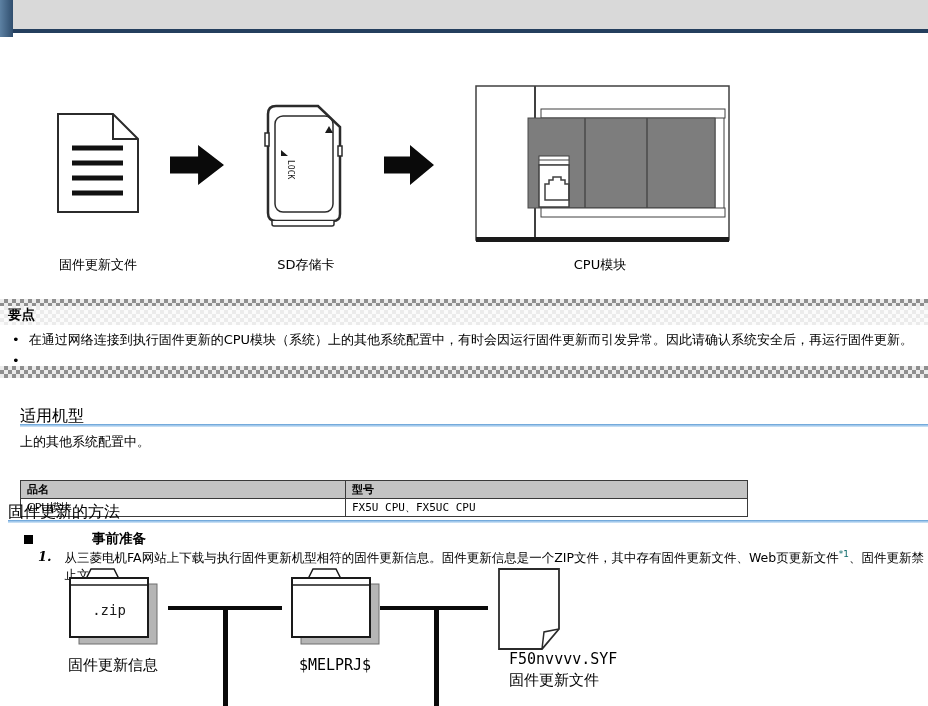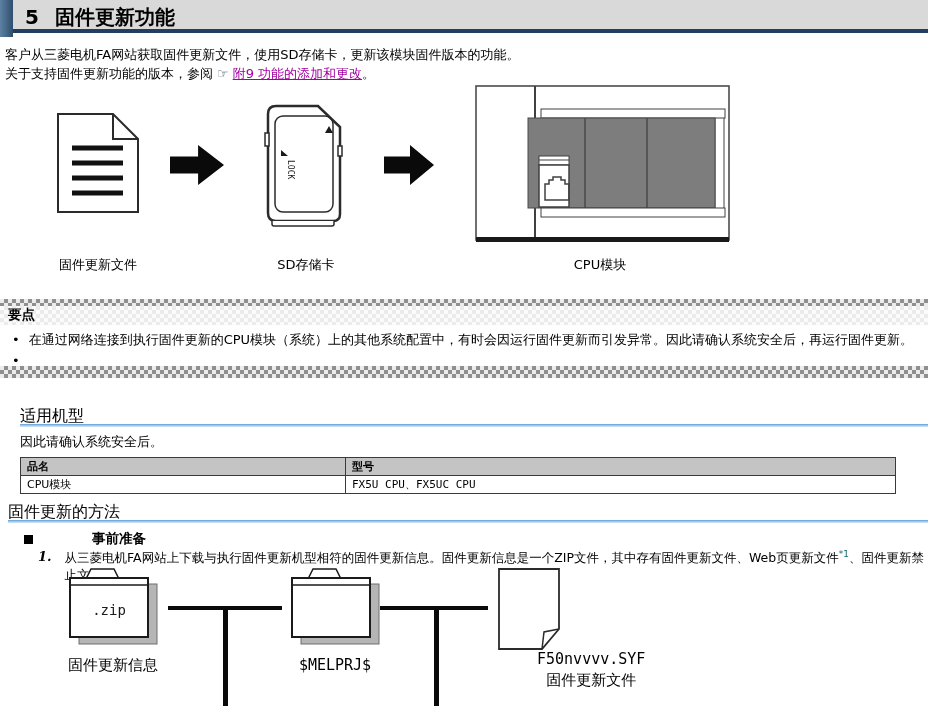--- a/index.html
+++ b/index.html
@@ -34,21 +34,21 @@
   .kp-item { display:flex; gap:9px; line-height:21px; }
   .kp-bullet-glyph { font-size:13px; }
   .kp-strip-bottom { left:0; top:366px; width:928px; height:12px; }
 
   
   .sec-heading { font-size:16px; font-weight:normal; white-space:nowrap; }
   .blue-rule { height:3px; background:linear-gradient(180deg,#5e9bd3 0%, #a9cdee 55%, #d5e7f7 100%); }
   .sec-desc { font-size:13px; }
 
   
-  .models-table { border-collapse:collapse; width:876px; table-layout:fixed; }
+  .models-table { border-collapse:collapse; width:728px; table-layout:fixed;margin-top:23px; }
   .models-table th, .models-table td { border:1px solid #3a3a3a; font-size:11px; padding:1px 6px; text-align:left; height:14px; }
   .models-table th { background:#c4c4c4; font-weight:bold; }
   .mono { font-family:"DejaVu Sans Mono","Liberation Mono",monospace; }
 
   
   .subheading { font-size:13.5px; font-weight:bold; display:flex; align-items:center;gap:48px; }
   .square-bullet { width:9px; height:9px; background:#000; display:inline-block; margin-right:11px; }
   .step-row { font-size:12.5px; display:flex; }
   .step-num { font-style:italic; font-weight:bold; font-family:"DejaVu Serif","Liberation Serif",serif; margin-right:13px; font-size:13px; }
   .footnote { color:#0e6a6a; font-size:9px; vertical-align:super; }
@@ -59,30 +59,21 @@
   .file-label { font-size:15px; white-space:nowrap; }
   .center { text-align:center; }
 </style>
 </head>
 <body>
 
 <div class="page">
 
   <div class="abs chapter-band"></div>
   <div class="abs chapter-accent"></div>
-  <div class="abs chapter-title-row">
-    <span class="chapter-num">5</span><span>固件更新功能</span>
-  </div>
 
-  <div class="abs intro">
-    <div>客户从三菱电机FA网站获取固件更新文件，使用SD存储卡，更新该模块固件版本的功能。</div>
-    <div class="intro-line2">
-      <span>关于支持固件更新功能的版本，参阅</span><span class="ref-icon">☞</span><span class="doc-link">附9 功能的添加和更改</span><span>。</span>
-    </div>
-  </div>
 
   <svg class="abs" style="left:55px; top:112px;" width="86" height="103" viewBox="0 0 86 103">
     <path d="M3,2 H58 L83,27 V100 H3 Z" fill="#ffffff" stroke="#2b2b2b" stroke-width="2"></path>
     <path d="M58,2 V27 H83" fill="none" stroke="#2b2b2b" stroke-width="2"></path>
     <line x1="17" y1="36" x2="68" y2="36" stroke="#111" stroke-width="5"></line>
     <line x1="17" y1="51" x2="68" y2="51" stroke="#111" stroke-width="5"></line>
     <line x1="17" y1="66" x2="68" y2="66" stroke="#111" stroke-width="5"></line>
     <line x1="17" y1="81" x2="68" y2="81" stroke="#111" stroke-width="5"></line>
   </svg>
 
@@ -130,21 +121,21 @@
       <span>在通过网络连接到执行固件更新的CPU模块（系统）上的其他系统配置中，有时会因运行固件更新而引发异常。因此请确认系统安全后，再运行固件更新。</span>
     </div>
     <div class="kp-item">
       <span class="kp-bullet-glyph">•</span>
     </div>
   </div>
   <div class="abs checker-dark kp-strip-bottom"></div>
 
   <div class="abs sec-heading" style="left:20px; top:406px;">适用机型</div>
   <div class="abs blue-rule" style="left:20px; top:424px; width:908px;"></div>
-  <div class="abs sec-desc" style="left:20px; top:433px;">因此请确认系统安全后。</div>
+  <div class="abs sec-desc" style="left:20px; top:433px;">上的其他系统配置中。</div>
 
   <table class="abs models-table" style="left:20px; top:457px;">
     <colgroup>
         <col style="width:325px">
         <col>
       </colgroup>
     <tbody>
         <tr>
       <th>品名</th>
       <th>型号</th>
@@ -190,18 +181,18 @@
   <div class="abs hline" style="left:380px; top:606px; width:108px;"></div>
   <div class="abs vline" style="left:434px; top:606px; height:100px;"></div>
 
   <svg class="abs" style="left:497px; top:567px;" width="64" height="84" viewBox="0 0 64 84">
     <path d="M2,2 H62 V62 L45,82 H2 Z" fill="#ffffff" stroke="#2b2b2b" stroke-width="1.8"></path>
     <path d="M62,62 L47,65 L45,82" fill="none" stroke="#2b2b2b" stroke-width="1.5"></path>
   </svg>
 
   <div class="abs file-label center" style="left:62px; top:656px; width:102px;">固件更新信息</div>
   <div class="abs file-label center mono" style="left:284px; top:656px; width:102px;">$MELPRJ$</div>
-  <div class="abs file-label" style="left:537px; top:650px;text-align:center;">
+  <div class="abs file-label" style="left:509px; top:650px;">
     <div class="mono">F50nvvvv.SYF</div>
     <div style="margin-top:3px;">固件更新文件</div>
   </div>
 
 </div>
 
 </body></html>

